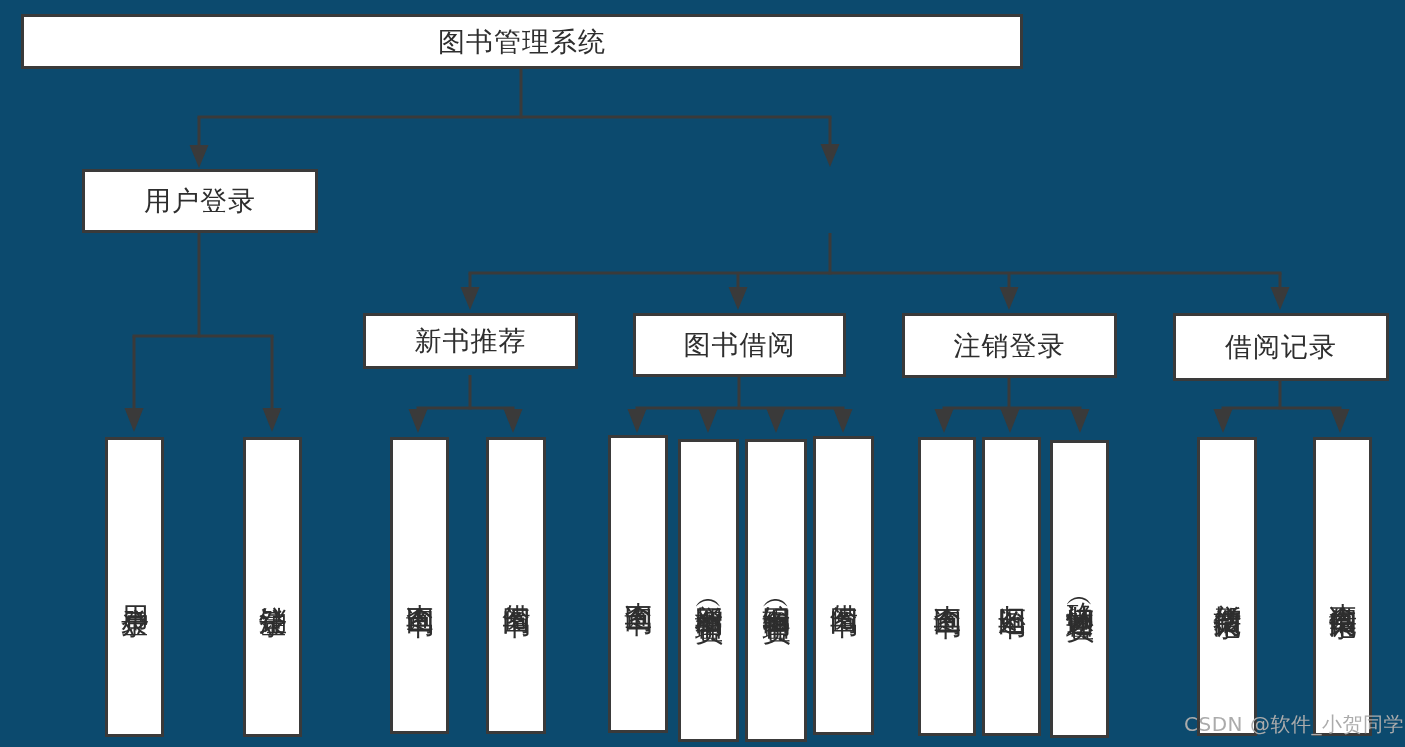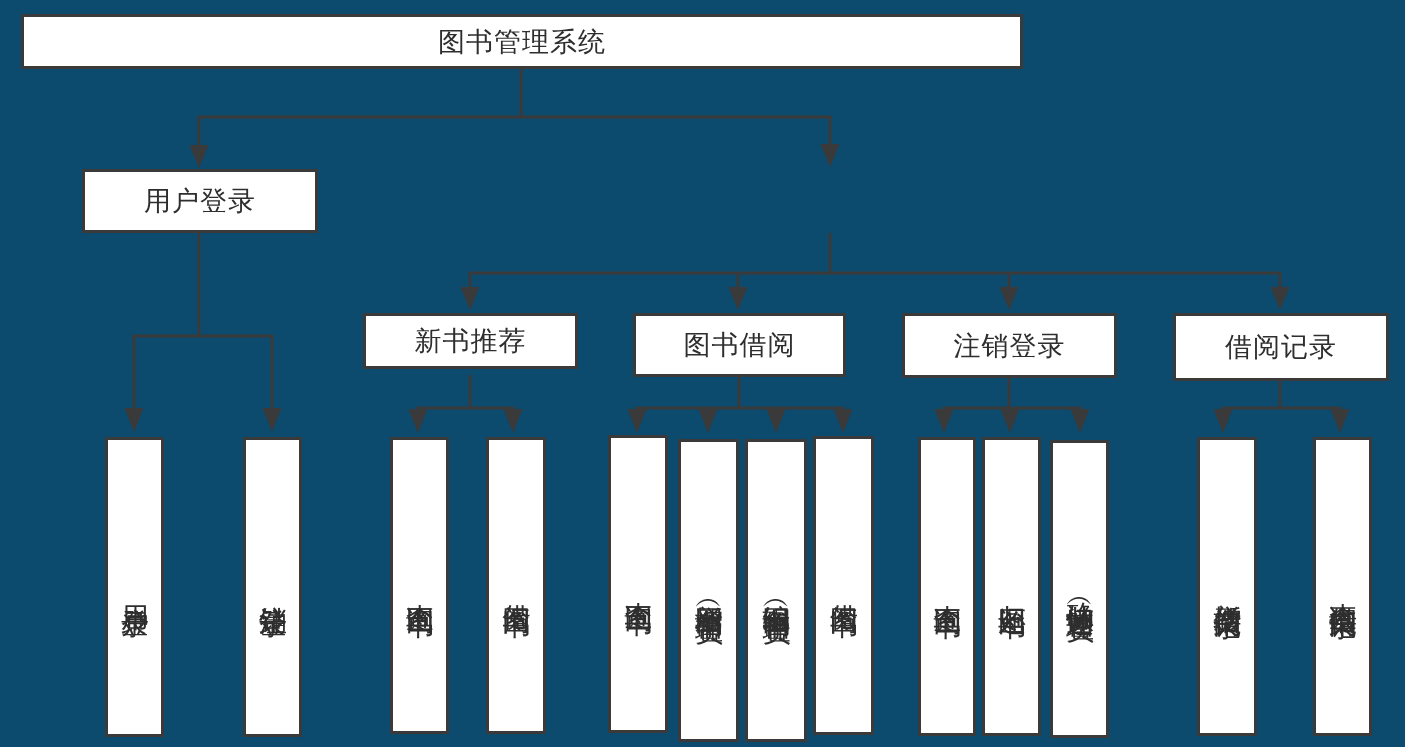--- a/index.html
+++ b/index.html
@@ -185,14 +185,15 @@
     <span class="lbl">确认归还（管理员）</span>
   </div>
 
   <div class="node vnode" style="left:1197px; top:437px; width:60px; height:299px;">
     <span class="lbl">新增借阅记录</span>
   </div>
   <div class="node vnode" style="left:1313px; top:437px; width:59px; height:299px;">
     <span class="lbl">查询借阅记录</span>
   </div>
 
+  <div class="watermark">CSDN @软件_小贺同学</div>
 
 </div>
 
 </body></html>

